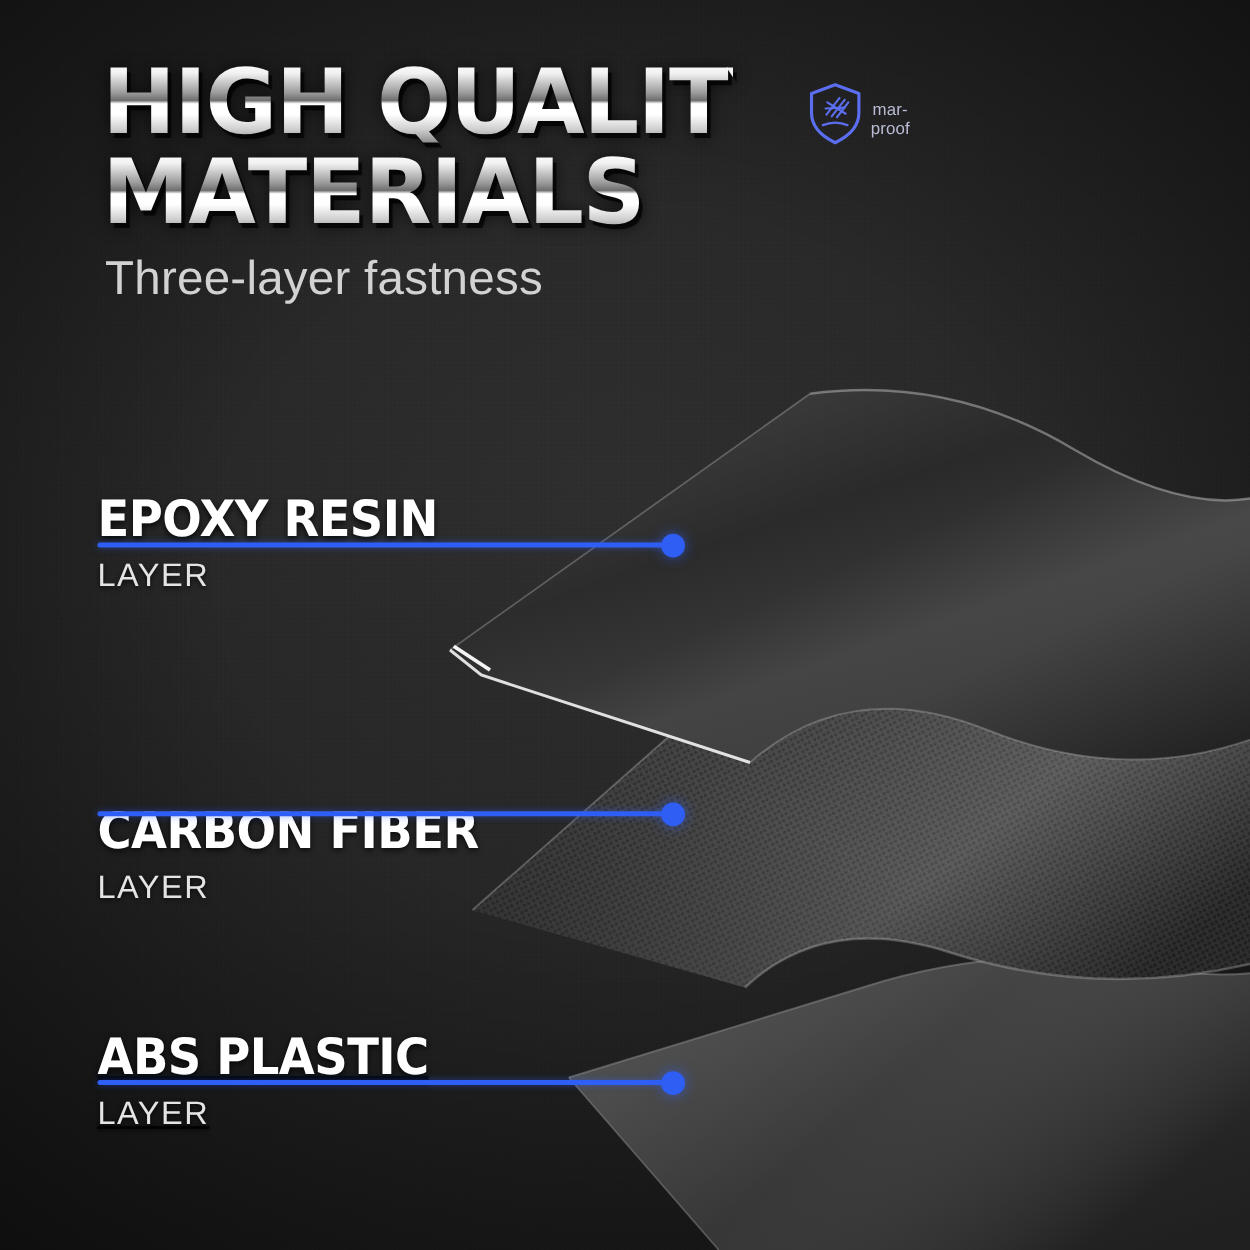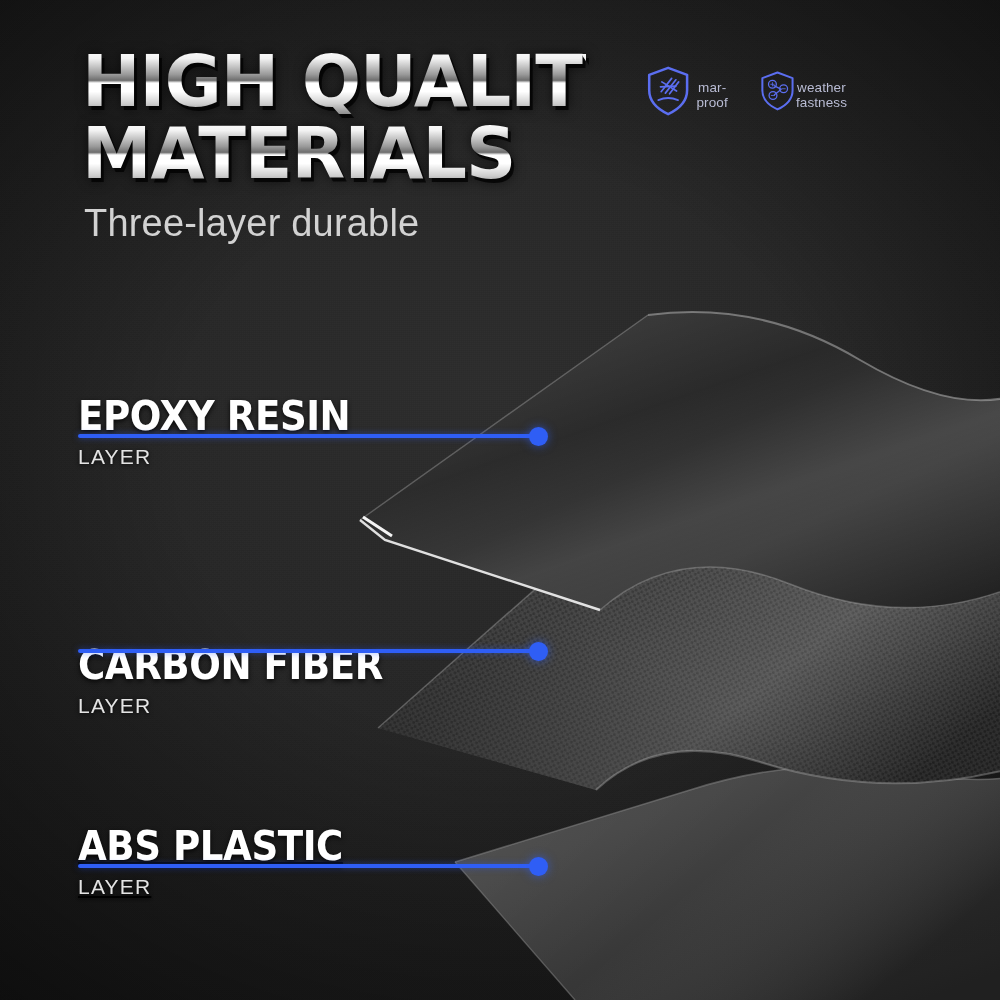--- a/index.html
+++ b/index.html
@@ -94,21 +94,21 @@
     line-height:40px;
     color:#ffffff;
     letter-spacing:-.5px;
     transform:scaleX(.93);
     transform-origin:left bottom;
     white-space:nowrap;
     text-shadow:0 2px 5px rgba(0,0,0,.8);
   }
   .callout .sub{
     margin-top:9px;
-    font-size:21px;
+    font-size:26px;
     color:#e4e4e4;
     letter-spacing:1.2px;
     white-space:nowrap;
     text-shadow:0 1px 4px rgba(0,0,0,.8);
   }
   .leader{
     position:absolute;left:78px;height:4px;
     background:#2f5ef5;
     border-radius:2px;
     box-shadow:0 0 6px rgba(47,94,245,.5);
@@ -223,59 +223,40 @@
         <path d="M360 520 L385 540 L600 610" fill="none" stroke="#ffffff" stroke-opacity=".85" stroke-width="2.4"></path>
         <path d="M363 517 L392 536" fill="none" stroke="#ffffff" stroke-opacity=".95" stroke-width="3"></path>
         <path d="M600 610 Q680 540 790 584 Q900 628 1005 590" fill="none" stroke="#ffffff" stroke-opacity=".22" stroke-width="1.6"></path>
       </g>
     </svg>
   </div>
 
   <div class="header">
     <div class="title-line">HIGH QUALITY</div>
     <div class="title-line l2">MATERIALS</div>
-    <div class="subtitle">Three-layer durable</div>
+    <div class="subtitle">Three-layer fastness</div>
   </div>
 
   <div class="badges">
 
     <div class="badge">
       <svg width="66" height="74" viewBox="0 0 66 74">
         <path d="M33 4 L60 14 V36 C60 52 48 63 33 70 C18 63 6 52 6 36 V14 Z" fill="none" stroke="#5b6ef0" stroke-width="3.6" stroke-linejoin="round"></path>
         <g stroke="#5b6ef0" stroke-width="2.4" stroke-linecap="round">
           <line x1="23" y1="38" x2="38" y2="19"></line>
           <line x1="29" y1="40" x2="44" y2="21"></line>
           <line x1="35" y1="41" x2="48" y2="24"></line>
           <line x1="24" y1="24" x2="45" y2="37"></line>
           <line x1="22" y1="31" x2="44" y2="30"></line>
         </g>
         <path d="M19 50 Q33 44 47 50" fill="none" stroke="#5b6ef0" stroke-width="2.6" stroke-linecap="round"></path>
       </svg>
       <div class="badge-label">mar-proof</div>
     </div>
 
-    <div class="badge">
-      <svg width="66" height="74" viewBox="0 0 66 74">
-        <path d="M33 4 L60 14 V36 C60 52 48 63 33 70 C18 63 6 52 6 36 V14 Z" fill="none" stroke="#5b6ef0" stroke-width="3.6" stroke-linejoin="round"></path>
-        <g stroke="#5b6ef0" stroke-width="2.3" fill="none">
-          <line x1="26" y1="27" x2="40" y2="34"></line>
-          <line x1="40" y1="34" x2="27" y2="44"></line>
-          <circle cx="24" cy="25" r="7"></circle>
-          <circle cx="44" cy="33" r="7"></circle>
-          <circle cx="25" cy="45" r="7"></circle>
-        </g>
-        <g stroke="#5b6ef0" stroke-width="1.5" stroke-linecap="round">
-          <line x1="21" y1="25" x2="27" y2="25"></line>
-          <line x1="24" y1="22" x2="24" y2="28"></line>
-          <line x1="41" y1="33" x2="47" y2="33"></line>
-          <line x1="22" y1="45" x2="28" y2="45"></line>
-        </g>
-      </svg>
-      <div class="badge-label">weather<br>fastness</div>
-    </div>
 
 
   </div>
 
   <div class="callout" style="top:396px;">
     <div class="name">EPOXY RESIN</div>
     <div class="sub">LAYER</div>
   </div>
   <div class="leader" style="top:434px;width:460px;"></div>
   <div class="leader-dot" style="left:529px;top:427px;"></div>

